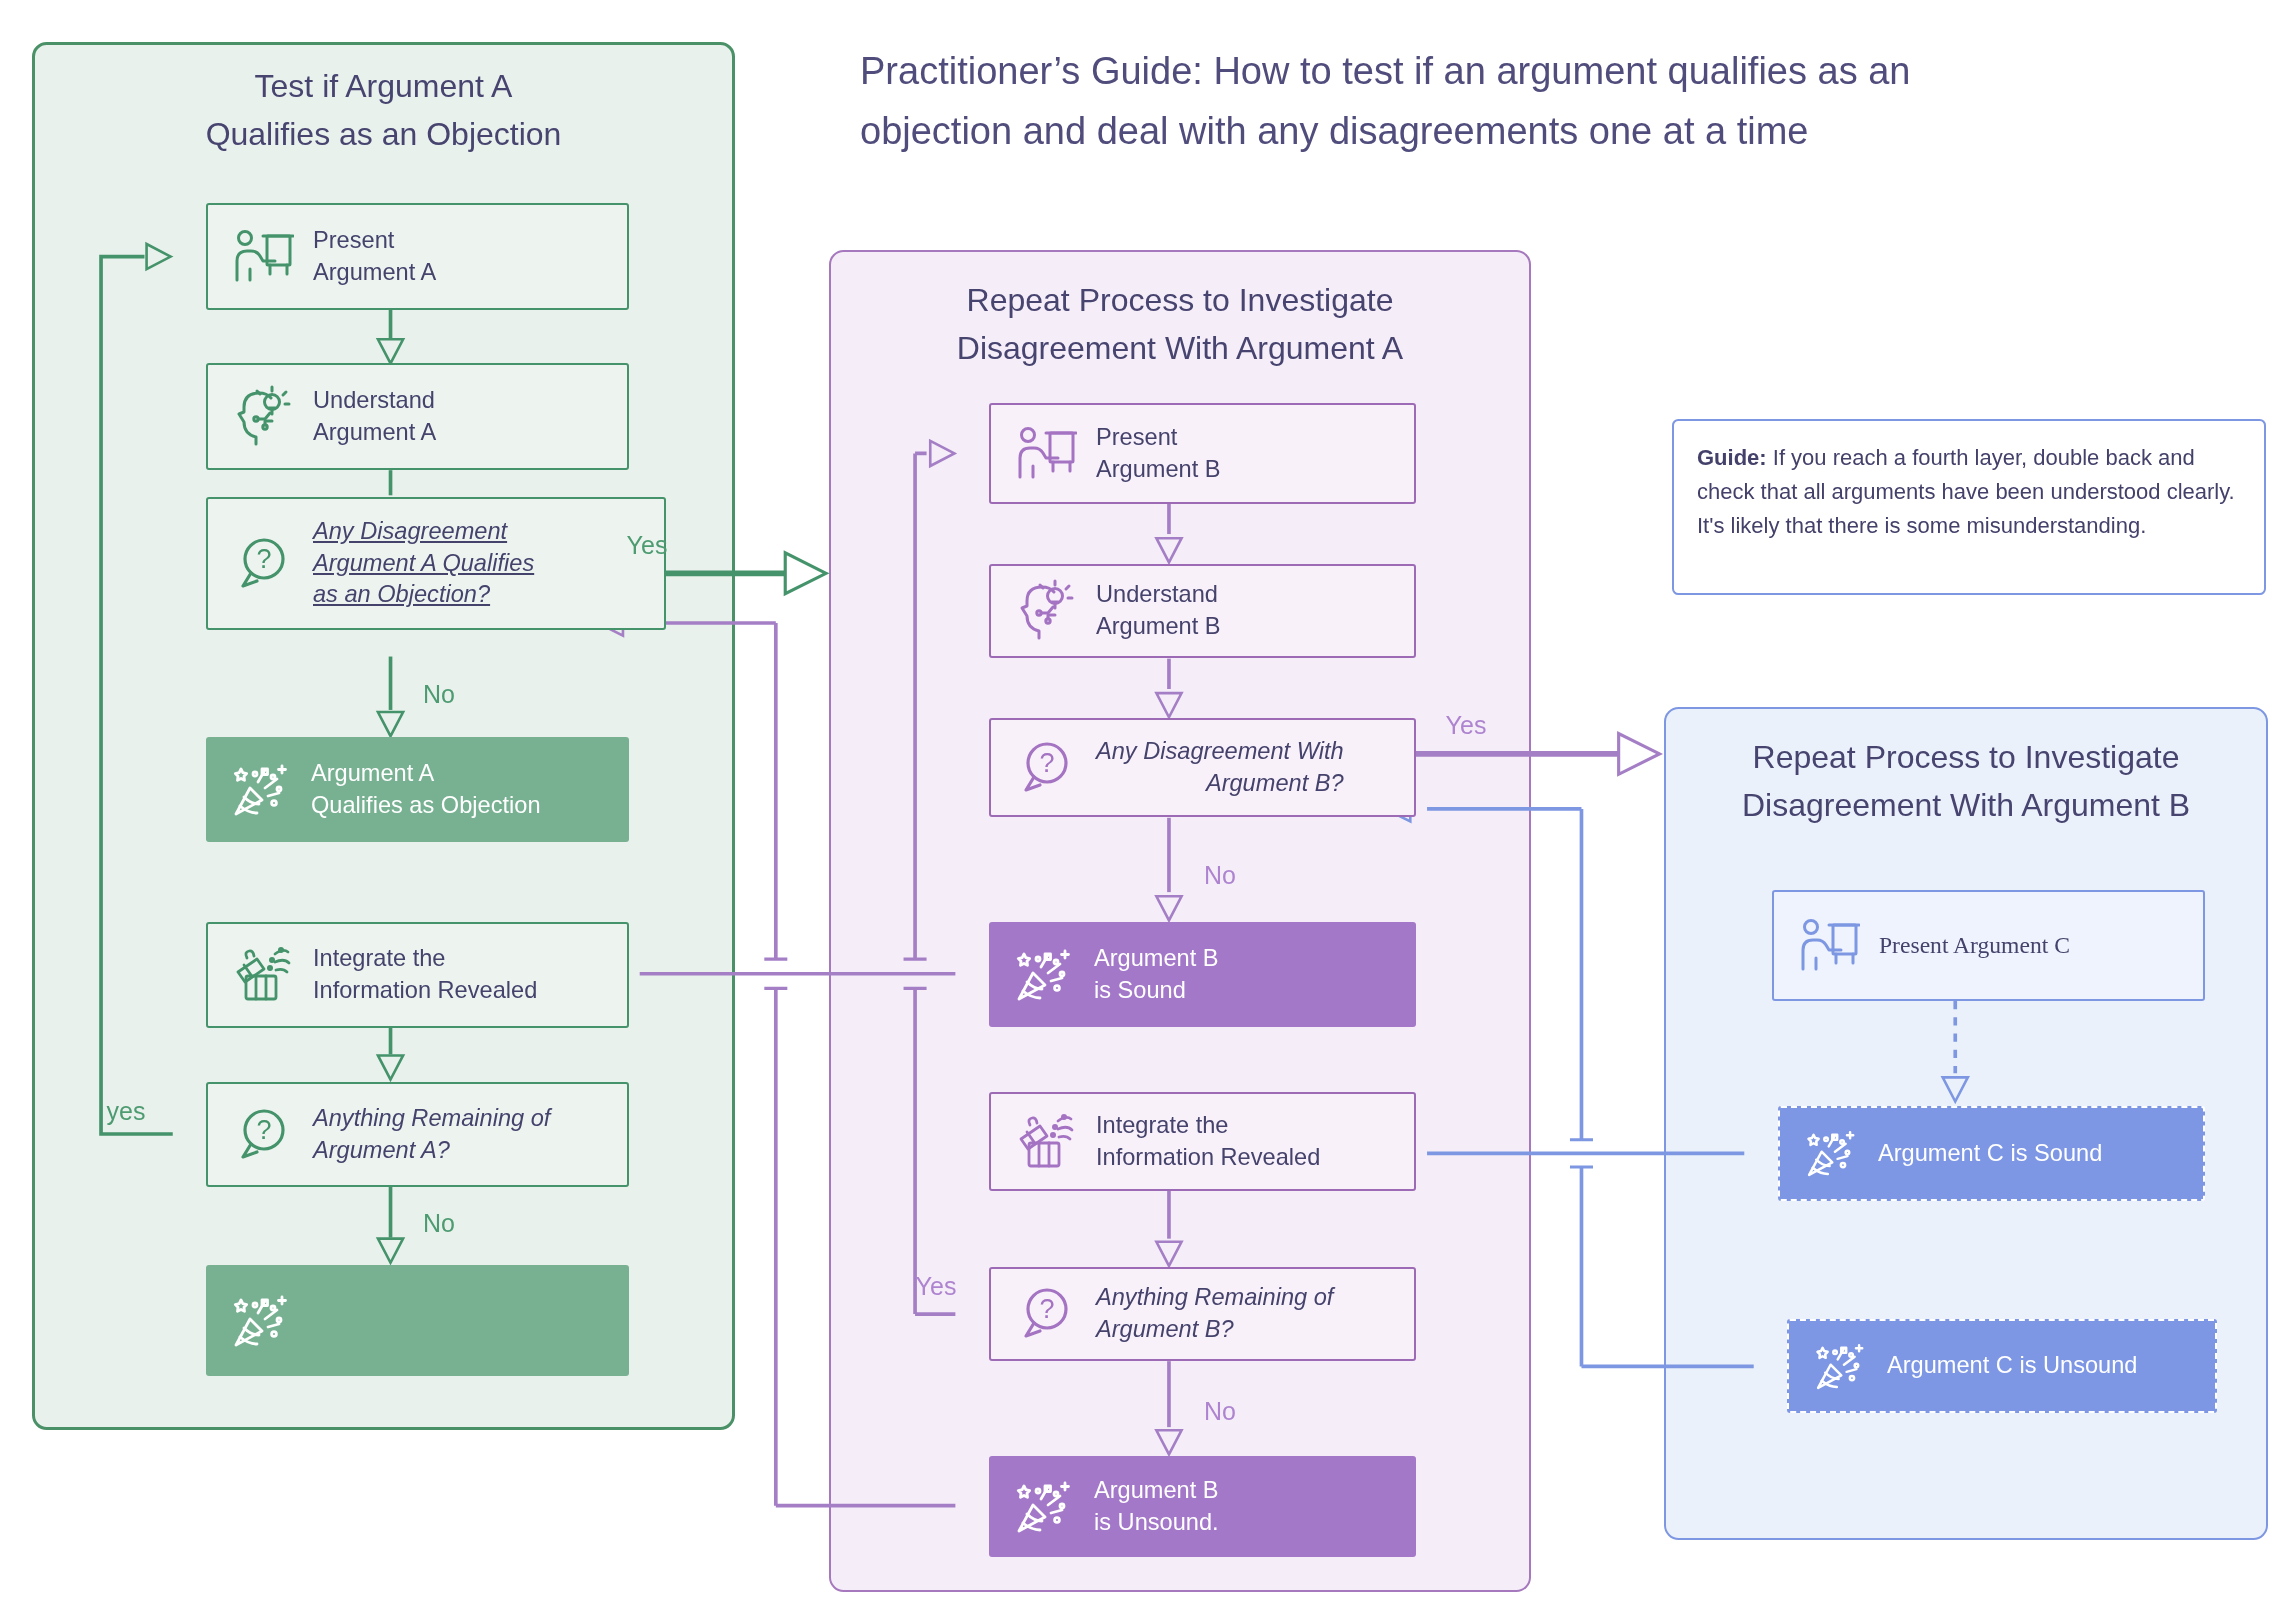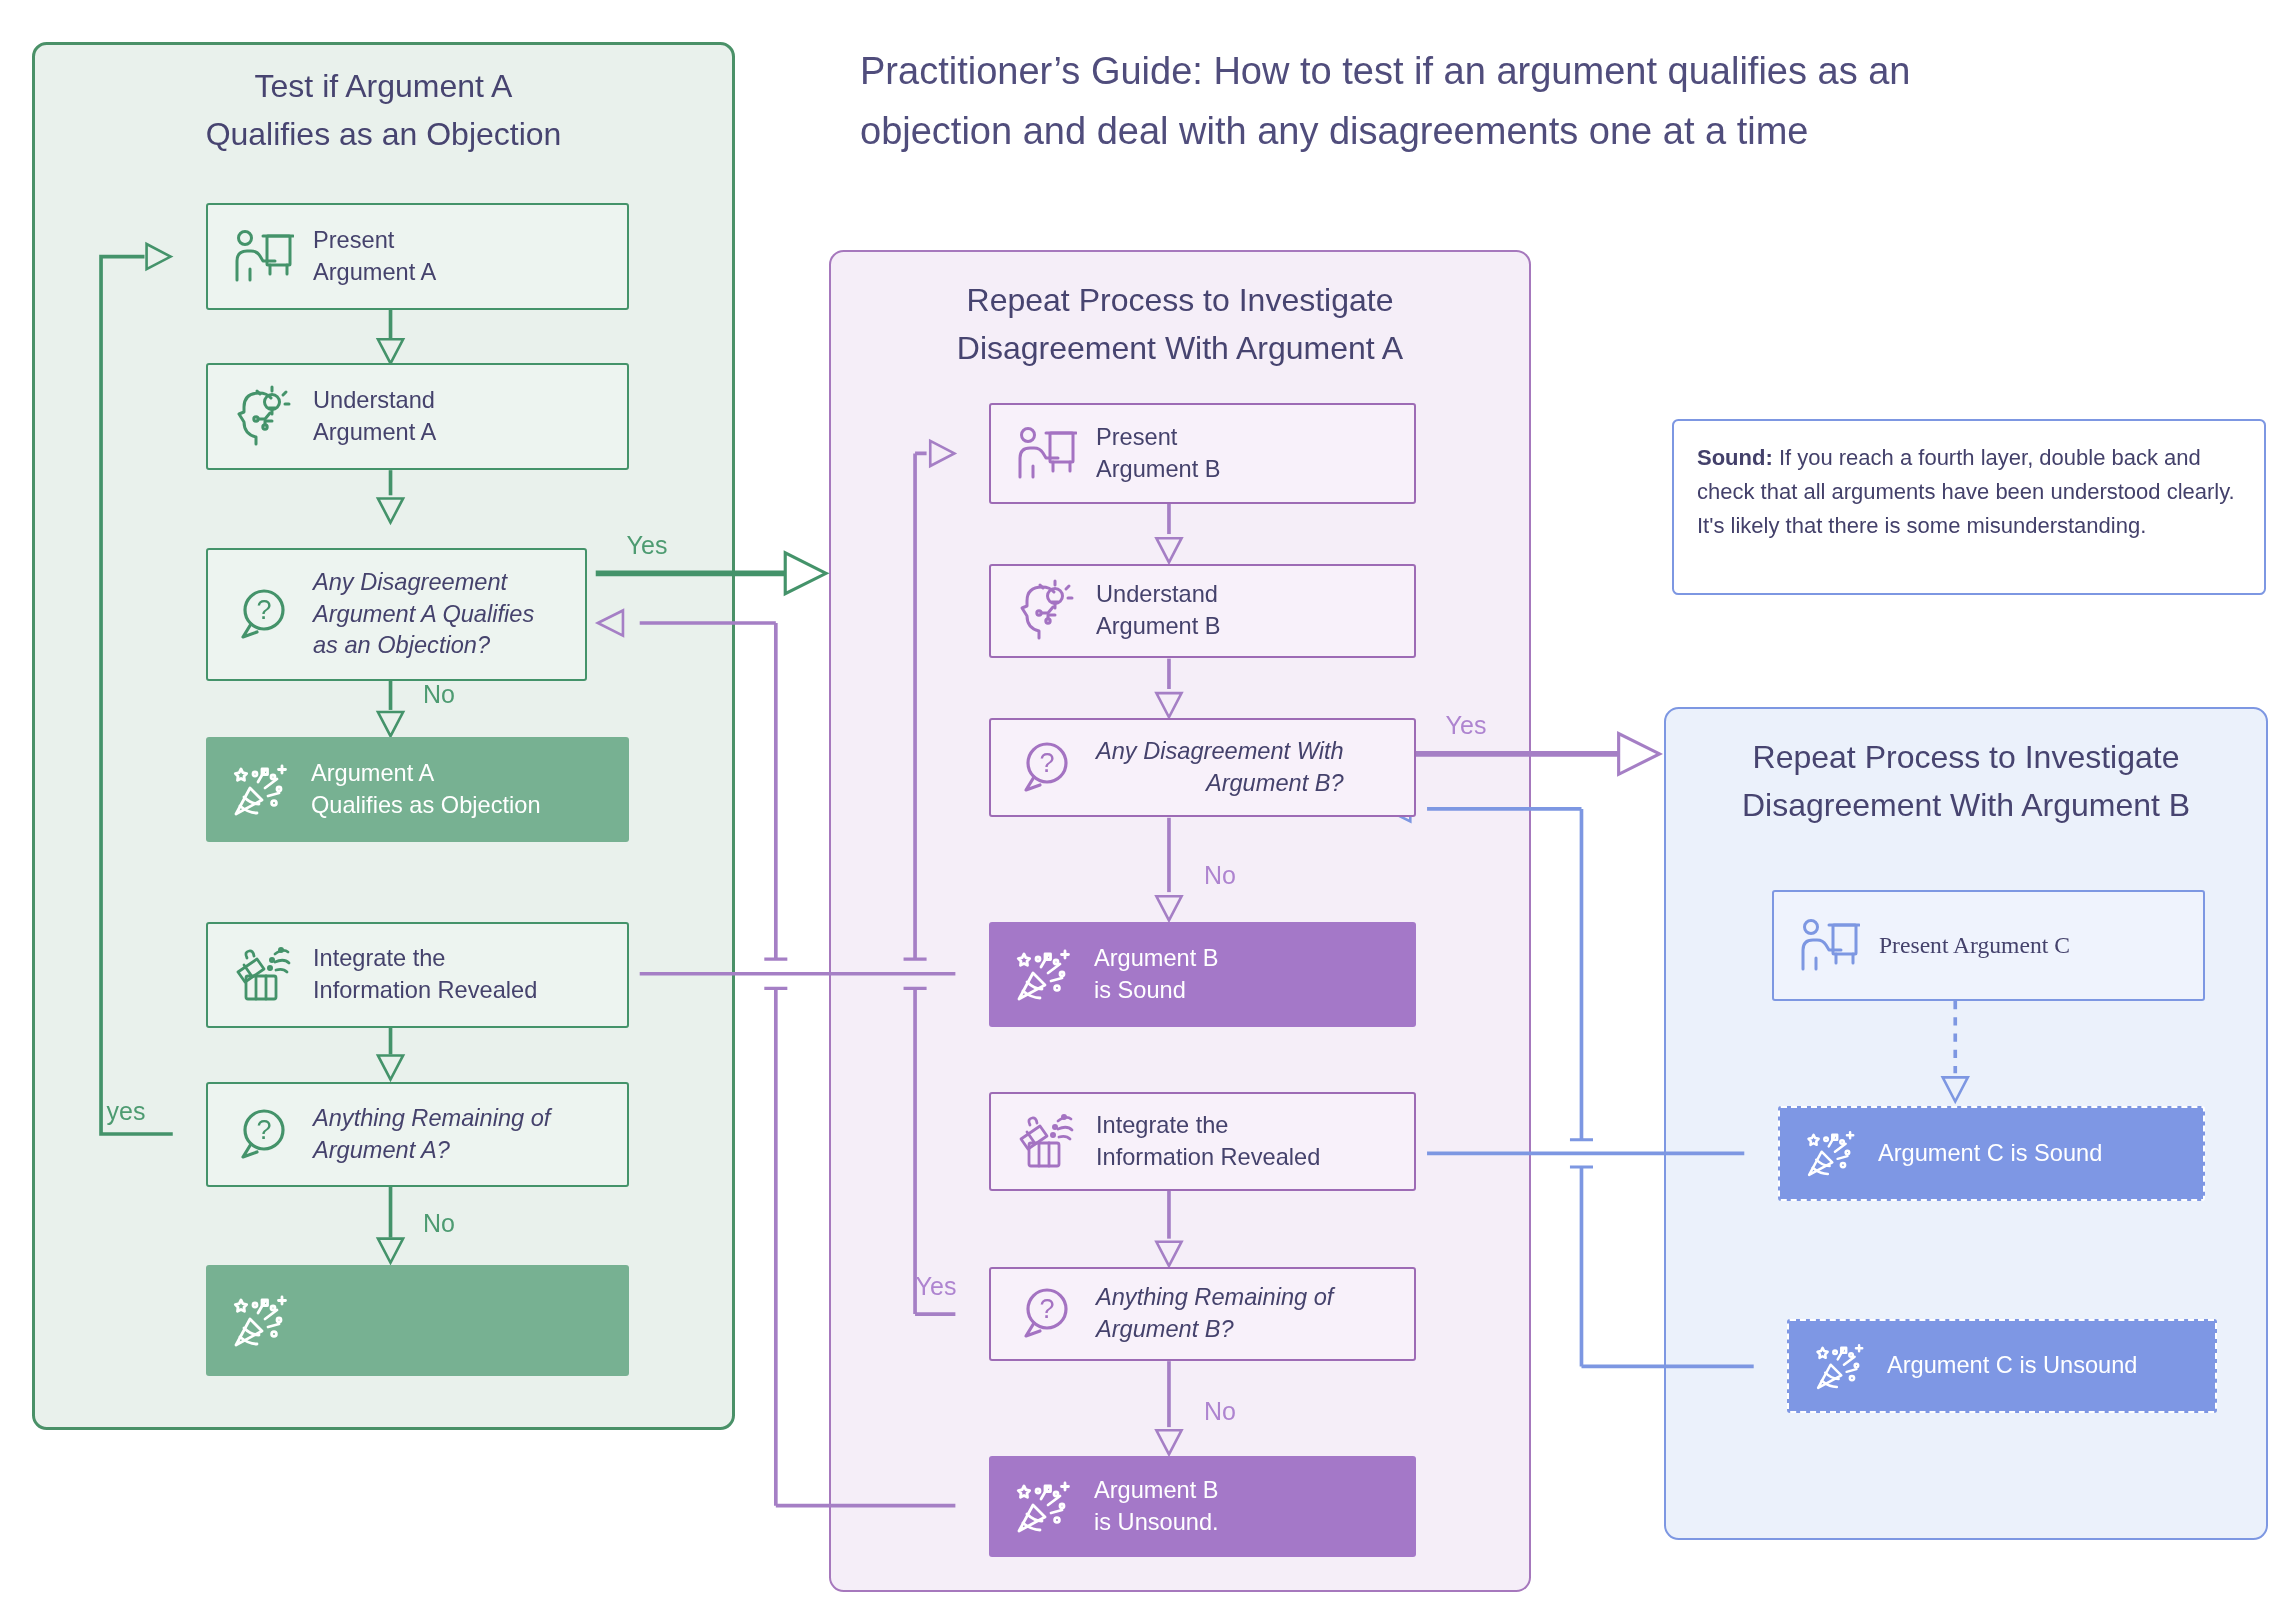--- a/index.html
+++ b/index.html
@@ -205,21 +205,21 @@
     <span class="txt">Present
 Argument A</span>
   </div>
   <div class="box g" style="left:173px;top:363px;width:423px;height:107px;">
     <svg class="icon" style="color:#44936a" viewBox="0 0 122 122" width="64" height="64">
         <use href="#s-head"></use>
       </svg>
     <span class="txt">Understand
 Argument A</span>
   </div>
-  <div class="box g dec" style="left:173px;top:548px;width:381px;height:133px;">
+  <div class="box g dec" style="left:173px;top:497px;width:460px;height:133px;text-decoration:underline;">
     <svg class="icon" style="color:#44936a" viewBox="0 0 122 122" width="64" height="64">
         <use href="#s-question"></use>
       </svg>
     <span class="txt">Any Disagreement
 Argument A Qualifies
 as an Objection?</span>
   </div>
   <div class="box fill-g" style="left:173px;top:737px;width:423px;height:105px;">
     <svg class="icon" style="color:#ffffff" viewBox="0 0 122 122" width="64" height="64">
         <use href="#s-popper"></use>
@@ -309,16 +309,16 @@
       </svg>
     <span class="txt">Argument C is Sound</span>
   </div>
   <div class="box fill-b" style="left:1754px;top:1319px;width:430px;height:94px;">
     <svg class="icon" style="color:#ffffff;width:57px;height:57px;" viewBox="0 0 108 108" width="57" height="57">
         <use href="#s-popper"></use>
       </svg>
     <span class="txt">Argument C is Unsound</span>
   </div>
 
-  <div id="note"><b>Sound:</b><span> If you reach a fourth layer, double back and check that all arguments have been understood clearly. It's likely that there is some misunderstanding.</span></div>
+  <div id="note"><b>Guide:</b><span> If you reach a fourth layer, double back and check that all arguments have been understood clearly. It's likely that there is some misunderstanding.</span></div>
 
 </div>
 
 
 </body></html>

